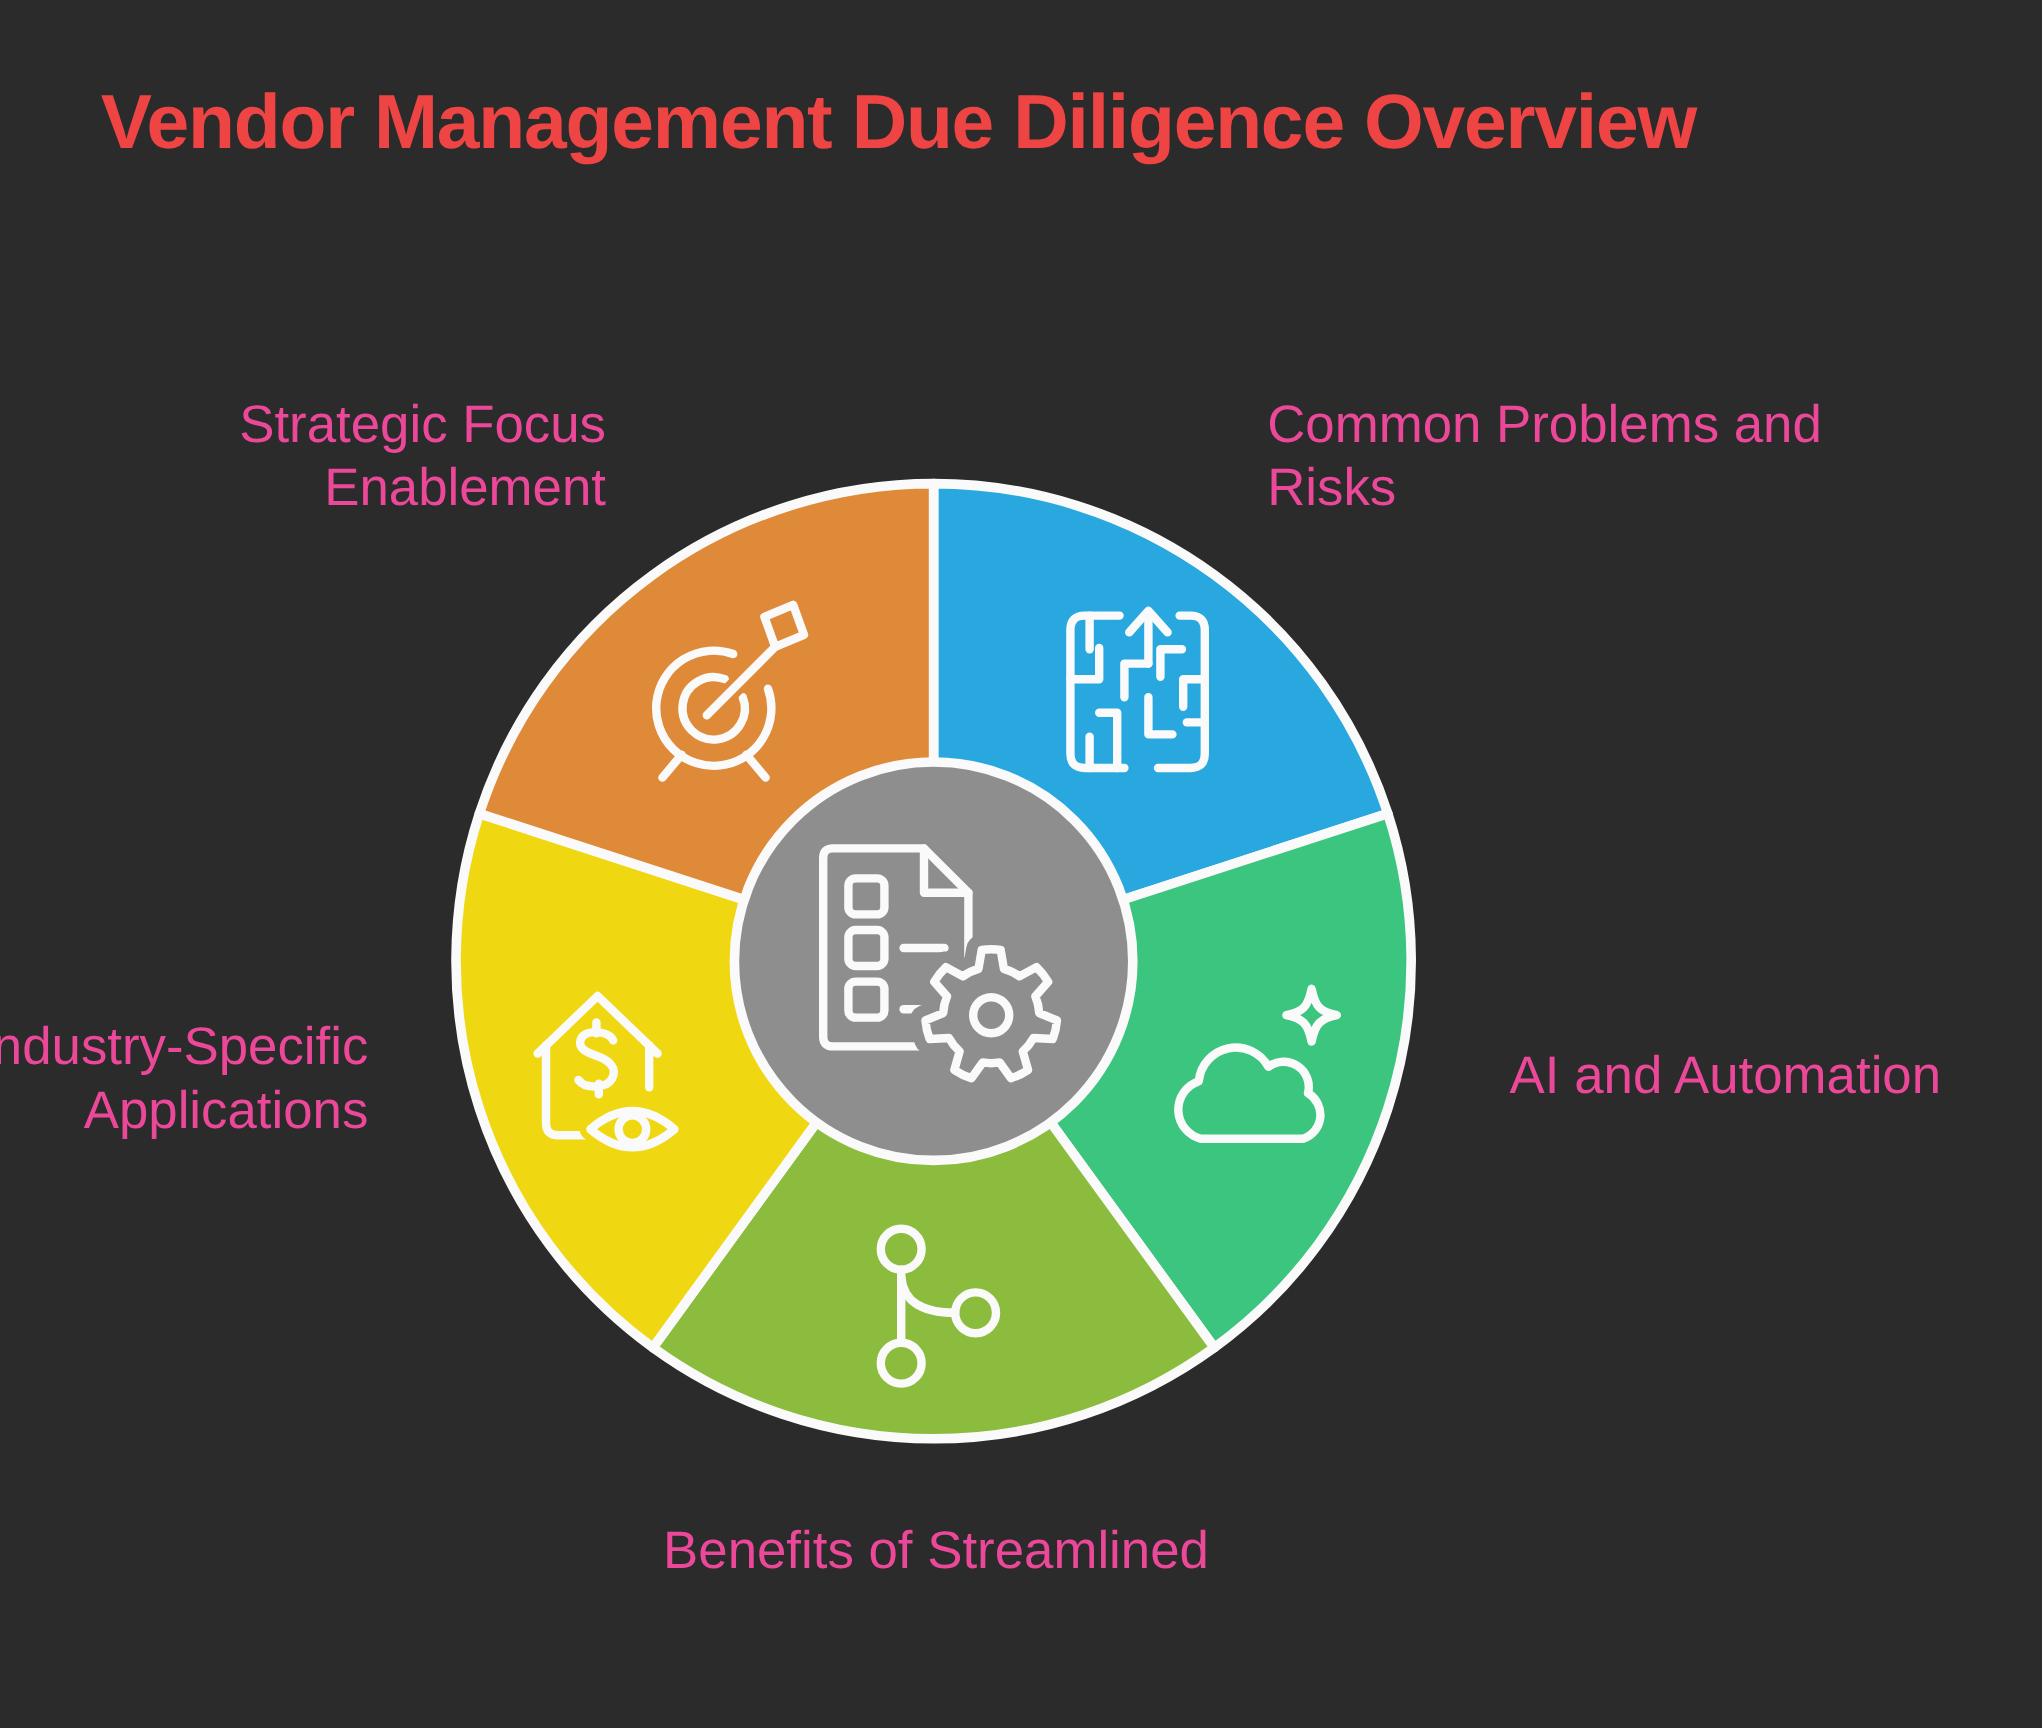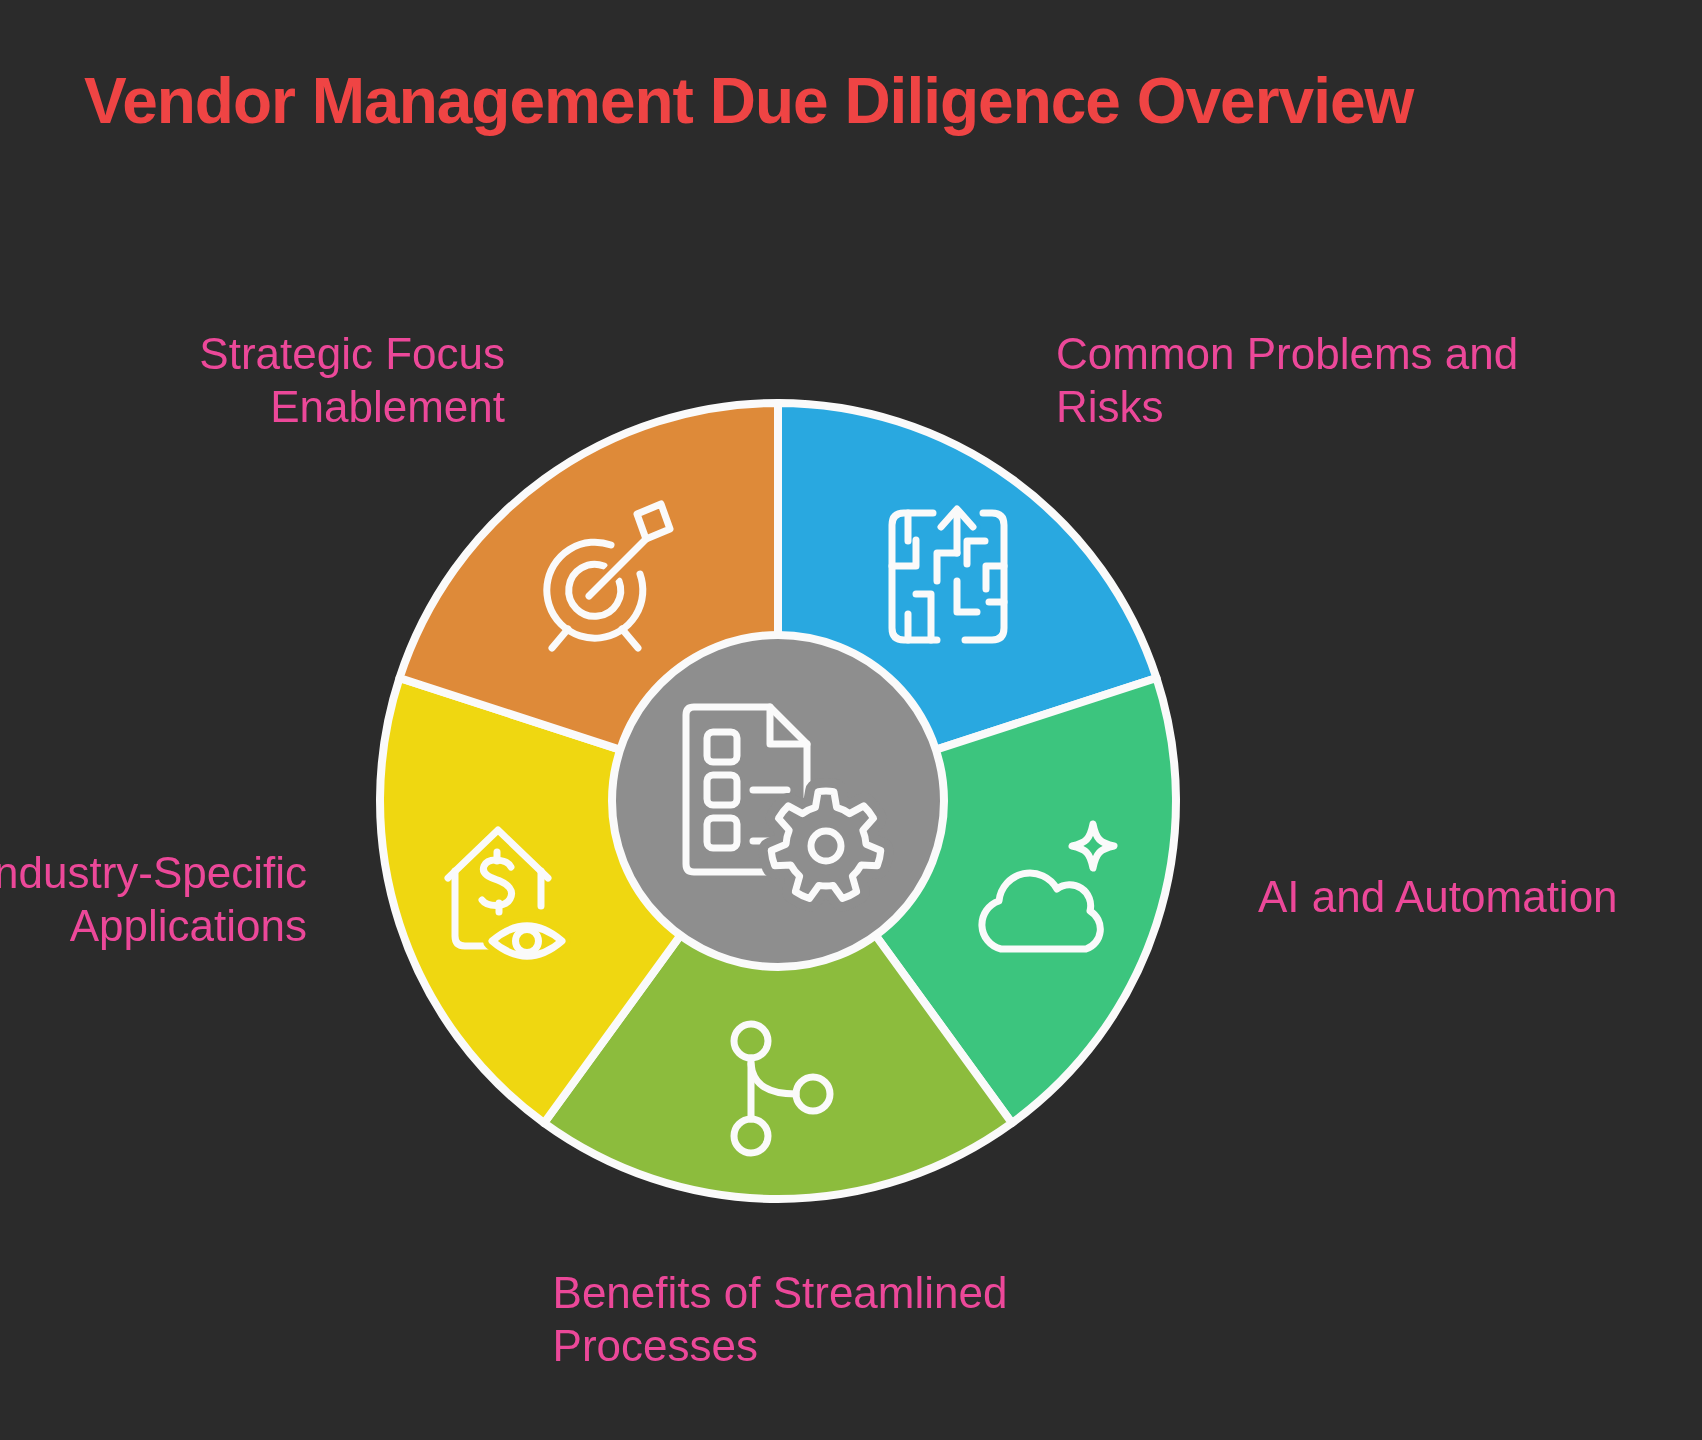--- a/index.html
+++ b/index.html
@@ -124,21 +124,20 @@
     <div>Common Problems and</div>
     <div>Risks</div>
   </div>
 
   <div class="seg-label label-ai">
     <div>AI and Automation</div>
   </div>
 
   <div class="seg-label label-benefits">
     <div>Benefits of Streamlined</div>
-    <div>Processes</div>
   </div>
 
   <div class="seg-label label-industry">
     <div>Industry-Specific</div>
     <div>Applications</div>
   </div>
 
   <div class="seg-label label-strategic">
     <div>Strategic Focus</div>
     <div>Enablement</div>

